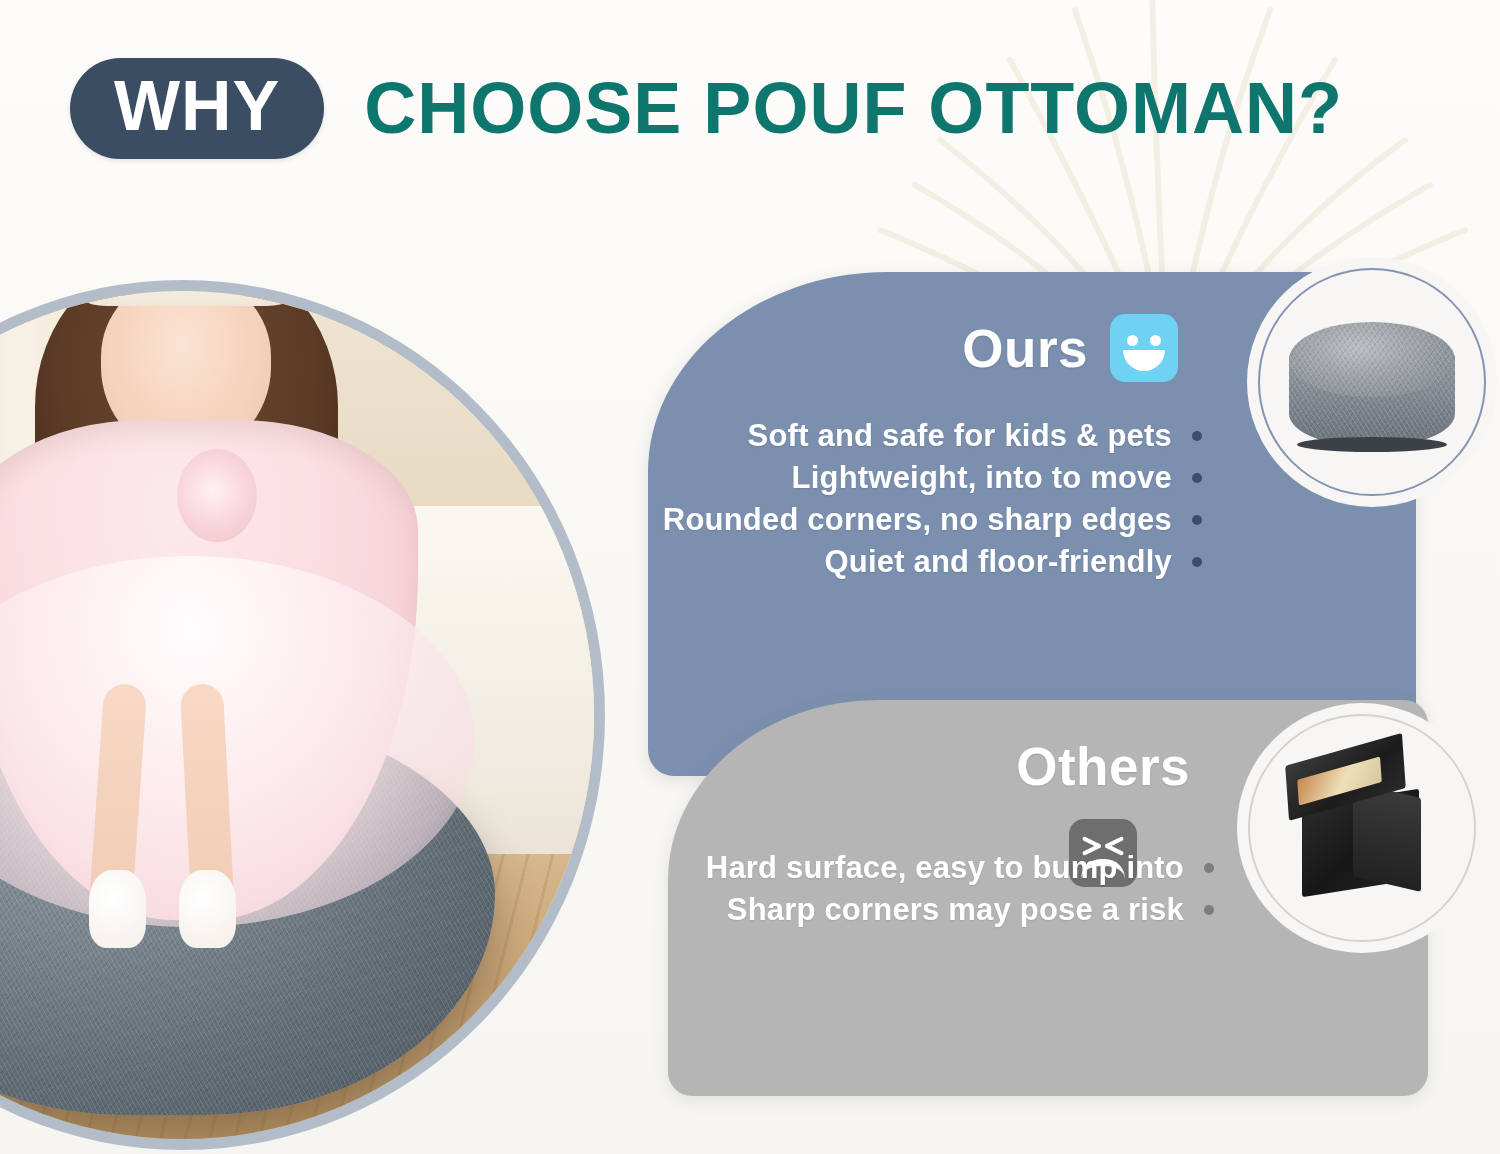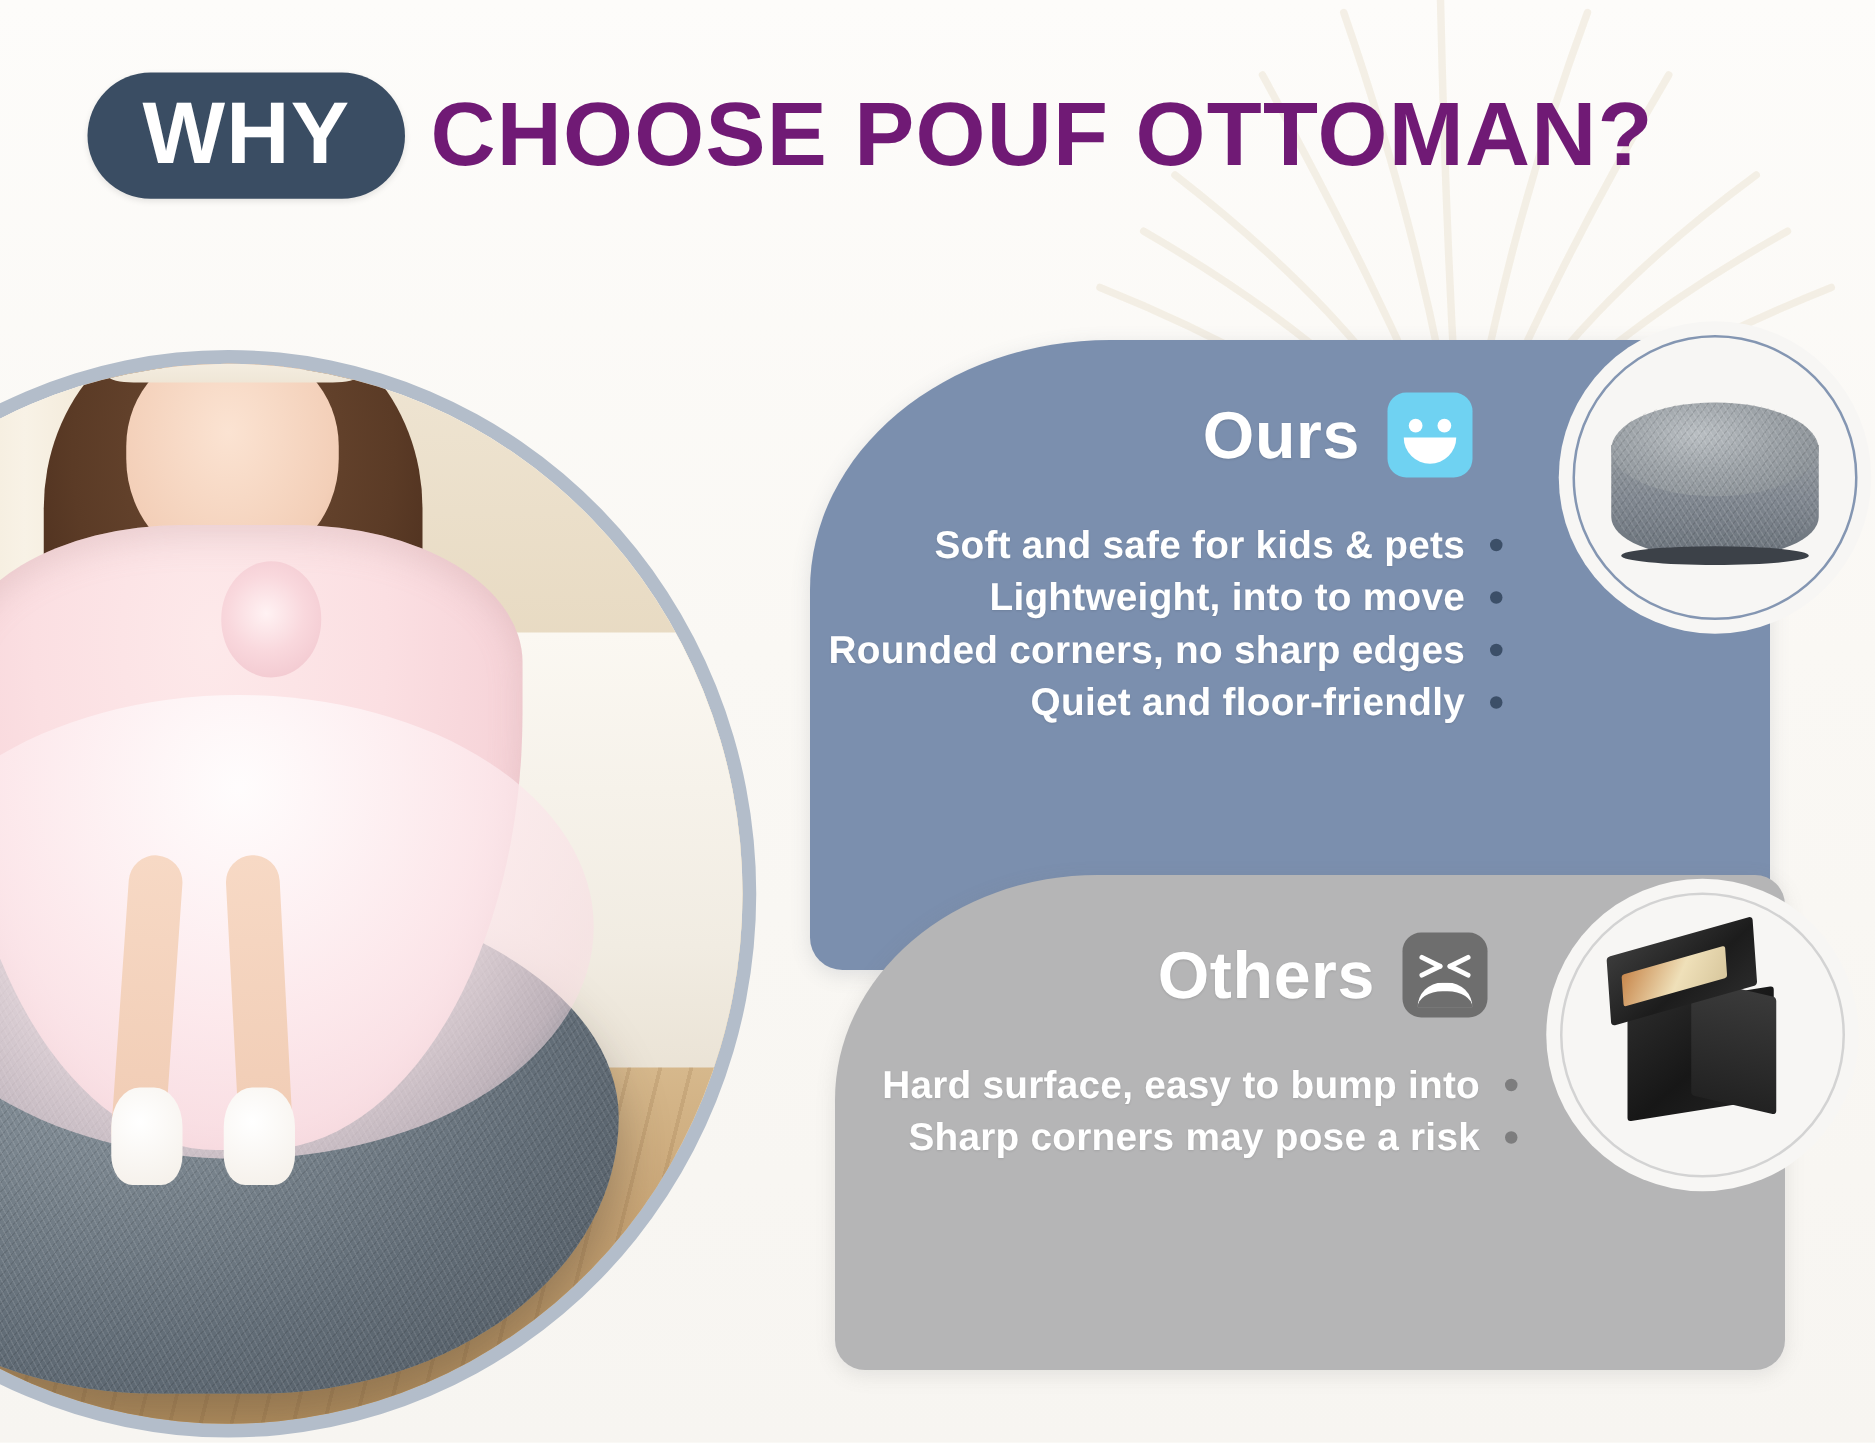--- a/index.html
+++ b/index.html
@@ -21,40 +21,40 @@
   .bg-frond{
     position:absolute;
     left:820px; top:-60px; width:700px; height:460px;
     opacity:.55;
   }
   .bg-frond svg{ width:100%; height:100%; display:block; }
 
   
   .header{
     position:absolute; left:70px; top:58px;
-    display:flex; align-items:center; gap:20px;
+    display:flex; align-items:center; gap:40px;
     z-index:40;
   }
   .why-badge{
     background:#3a4d63;
     border-radius:58px;
     padding:14px 44px 18px 44px;
     display:flex; align-items:center; justify-content:center;
     box-shadow:0 2px 5px rgba(0,0,0,.10);
   }
   .why-badge span{
     color:#ffffff;
     font-size:70px;
     font-weight:bold;
     letter-spacing:1px;
     line-height:.98;
     white-space:nowrap;
   }
   .head-rest{
-    color:#701a75;
+    color:#0f766e;
     font-size:72px;
     font-weight:bold;
     letter-spacing:1px;
     line-height:1;
     white-space:nowrap;
   }
 
   
   .photo-wrap{
     position:absolute;
@@ -190,21 +190,21 @@
   .panel-head{
     position:absolute;
     display:flex; align-items:center; gap:22px;
     color:#ffffff;
   }
   .panel-head .ptitle{
     font-size:53px; font-weight:bold; letter-spacing:.5px;
     text-shadow:0 1px 2px rgba(0,0,0,.12);
   }
   .head-ours{ right:238px; top:42px; }
-  .head-others{ right:238px; top:46px; }
+  .head-others{ right:238px; top:36px;flex-direction:column; }
 
   .face-icon{
     width:68px; height:68px; border-radius:15px;
     position:relative; flex:0 0 auto;
   }
   .face-happy{ background:#6fd2f2; }
   .face-sad{ background:#6e6e6e; }
   .eye{ position:absolute; width:11px; height:11px; border-radius:50%; background:#fff; top:21px; }
   .eye.le{ left:17px; } .eye.re{ right:17px; }
   .smile{

